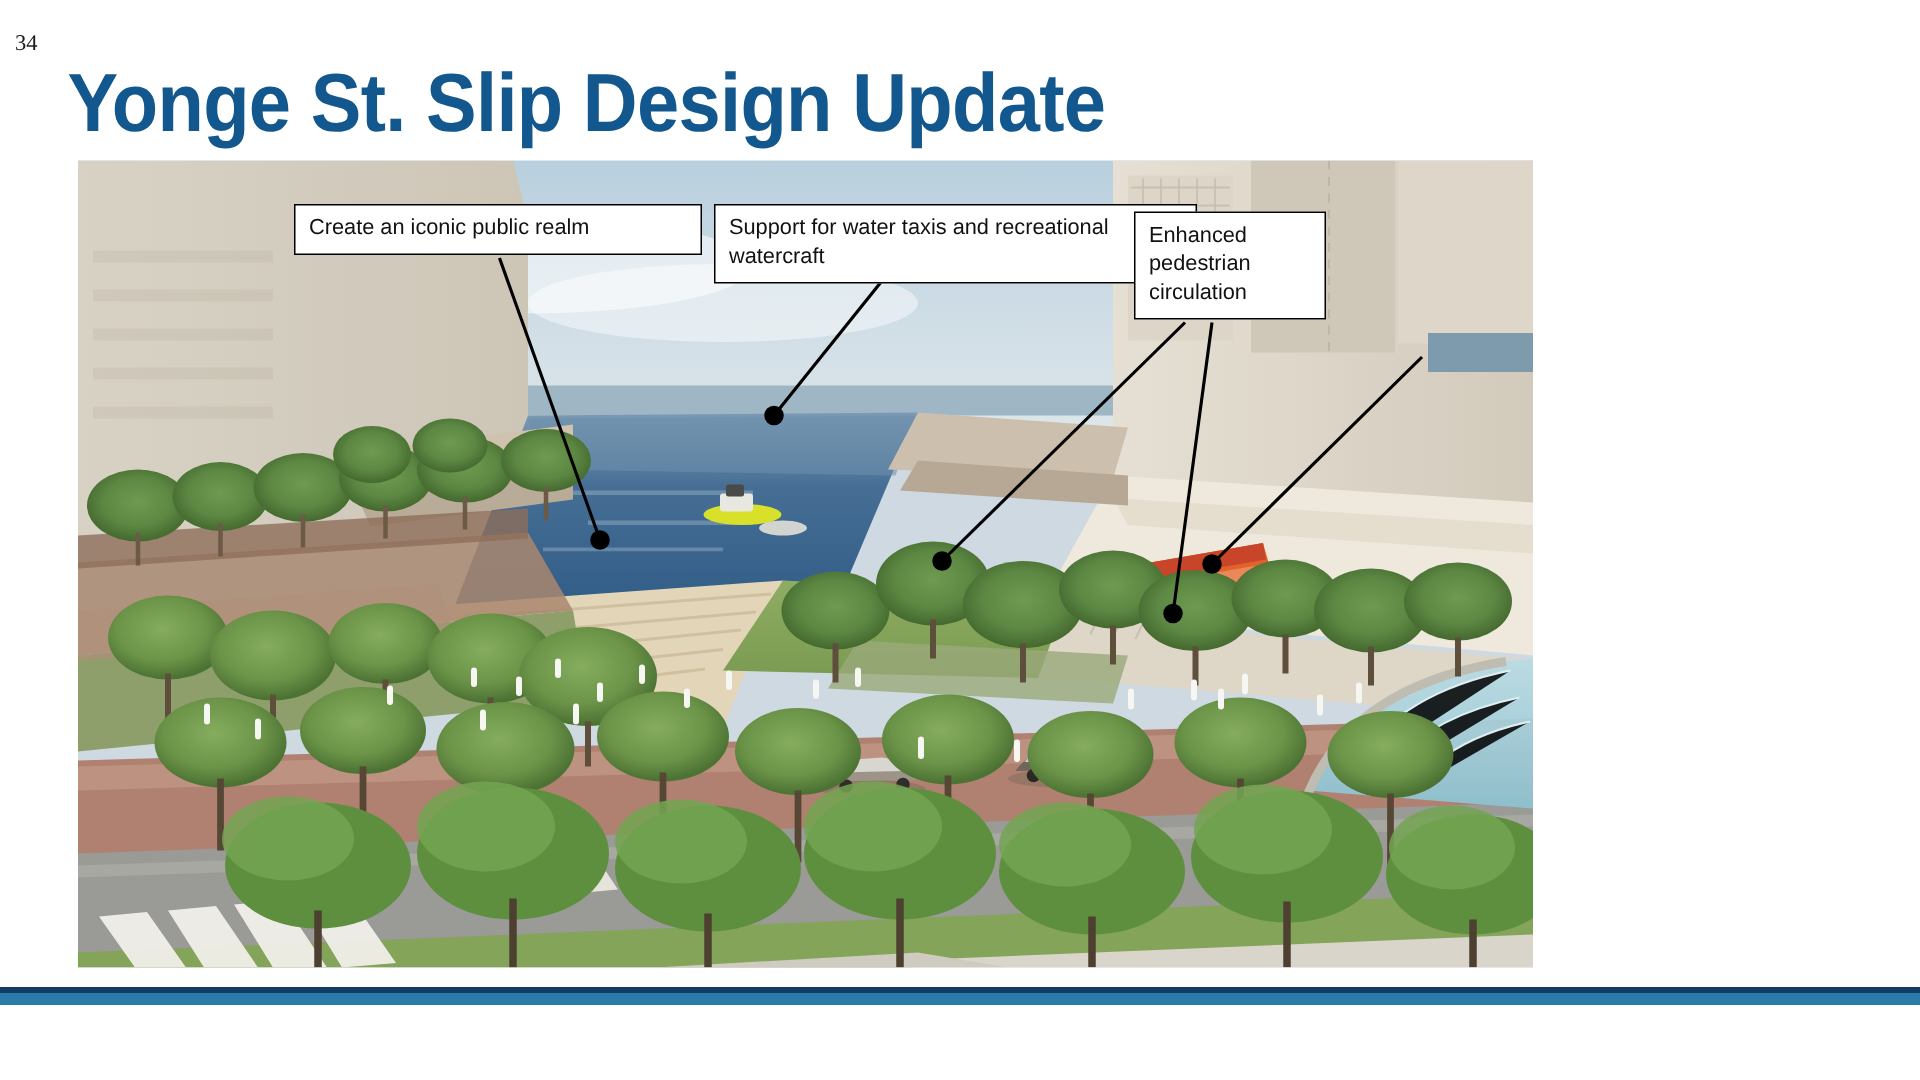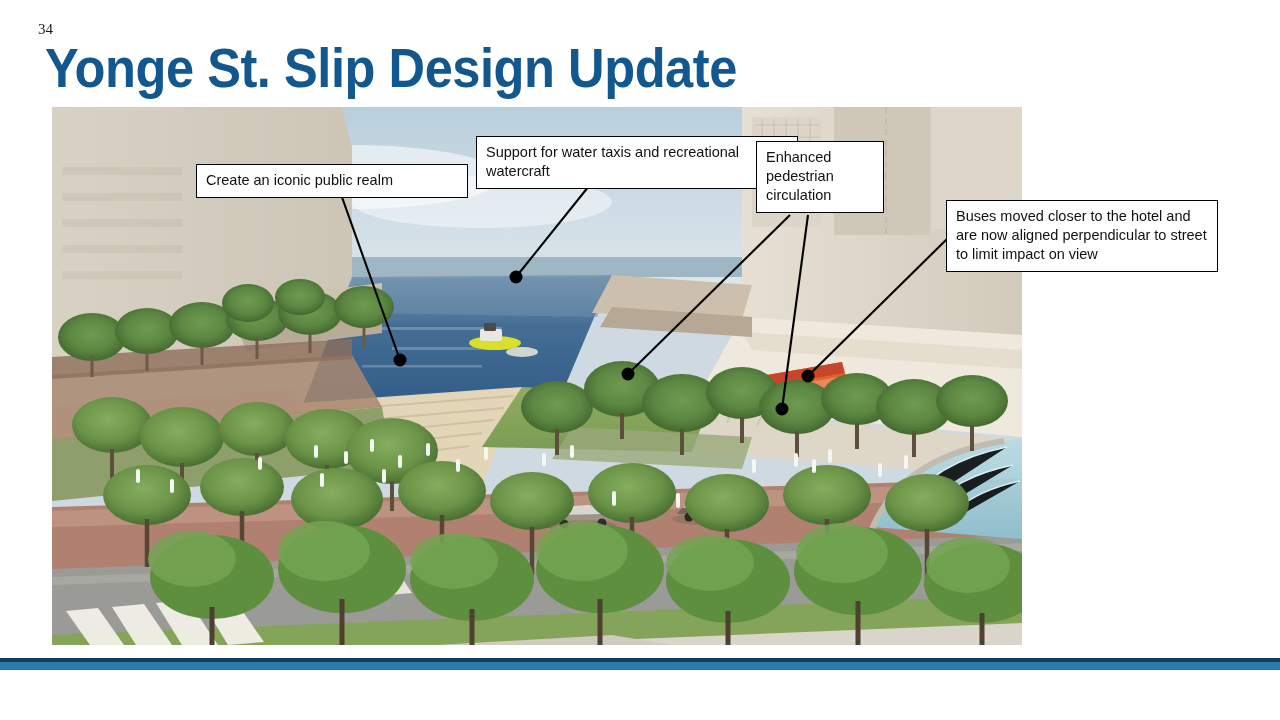--- a/index.html
+++ b/index.html
@@ -4,21 +4,21 @@
 <style>
   html,body{margin:0;padding:0;}
   body{
     width:1280px;height:720px;background:#ffffff;overflow:hidden;position:relative;
     font-family:"Liberation Sans","DejaVu Sans",sans-serif;
   }
   .slide{position:absolute;inset:0;background:#fff;}
 
   
   #page-number{
-    position:absolute;left:38px;top:22px;font-size:15px;color:#1a1a1a;
+    position:absolute;left:10px;top:22px;font-size:15px;color:#1a1a1a;
     font-family:"Liberation Serif","DejaVu Serif",serif;line-height:1;
   }
   #slide-title{
     position:absolute;left:45px;top:38px;
     font-size:55px;line-height:60px;font-weight:bold;color:#12578D;
     letter-spacing:-0.5px;transform:scaleX(0.92);transform-origin:left top;
     white-space:nowrap;font-family:"Liberation Sans","DejaVu Sans",sans-serif;
   }
 
   
@@ -27,21 +27,21 @@
     overflow:hidden;background:#cfd9e2;
   }
   #rendering svg{display:block;width:100%;height:100%;}
 
   
   .callout{
     position:absolute;background:#ffffff;border:1.6px solid #000;
     box-sizing:border-box;padding:6px 9px 7px 9px;
     font-size:14.5px;line-height:19px;color:#111;
   }
-  #callout-realm{left:196px;top:136px;width:272px;margin-top:28px;}
+  #callout-realm{left:196px;top:136px;width:272px;}
   #callout-watertaxi{left:476px;top:136px;width:322px;}
   #callout-pedestrian{left:756px;top:141px;width:128px;}
   #callout-buses{left:946px;top:200px;width:272px;}
 
   
   #leader-lines{position:absolute;left:0;top:0;width:1280px;height:720px;pointer-events:none;}
 
   
   #footer-rule{position:absolute;left:0;top:658px;width:1280px;height:12px;}
   #footer-rule .navy{position:absolute;left:0;top:0;width:100%;height:4px;background:#123D63;}
@@ -382,21 +382,20 @@
       <circle cx="808" cy="376" r="6.5"></circle>
     </g>
   </svg>
 
   <div class="callout" id="callout-realm">Create an iconic public realm</div>
 
   <div class="callout" id="callout-watertaxi">Support for water taxis and recreational watercraft</div>
 
   <div class="callout" id="callout-pedestrian">Enhanced pedestrian circulation</div>
 
-  <div class="callout" id="callout-buses">Buses moved closer to the hotel and are now aligned perpendicular to street to limit impact on view</div>
 
   <div id="footer-rule">
     <div class="navy"></div>
     <div class="teal"></div>
   </div>
 
   <div id="footer">
 
     
     

